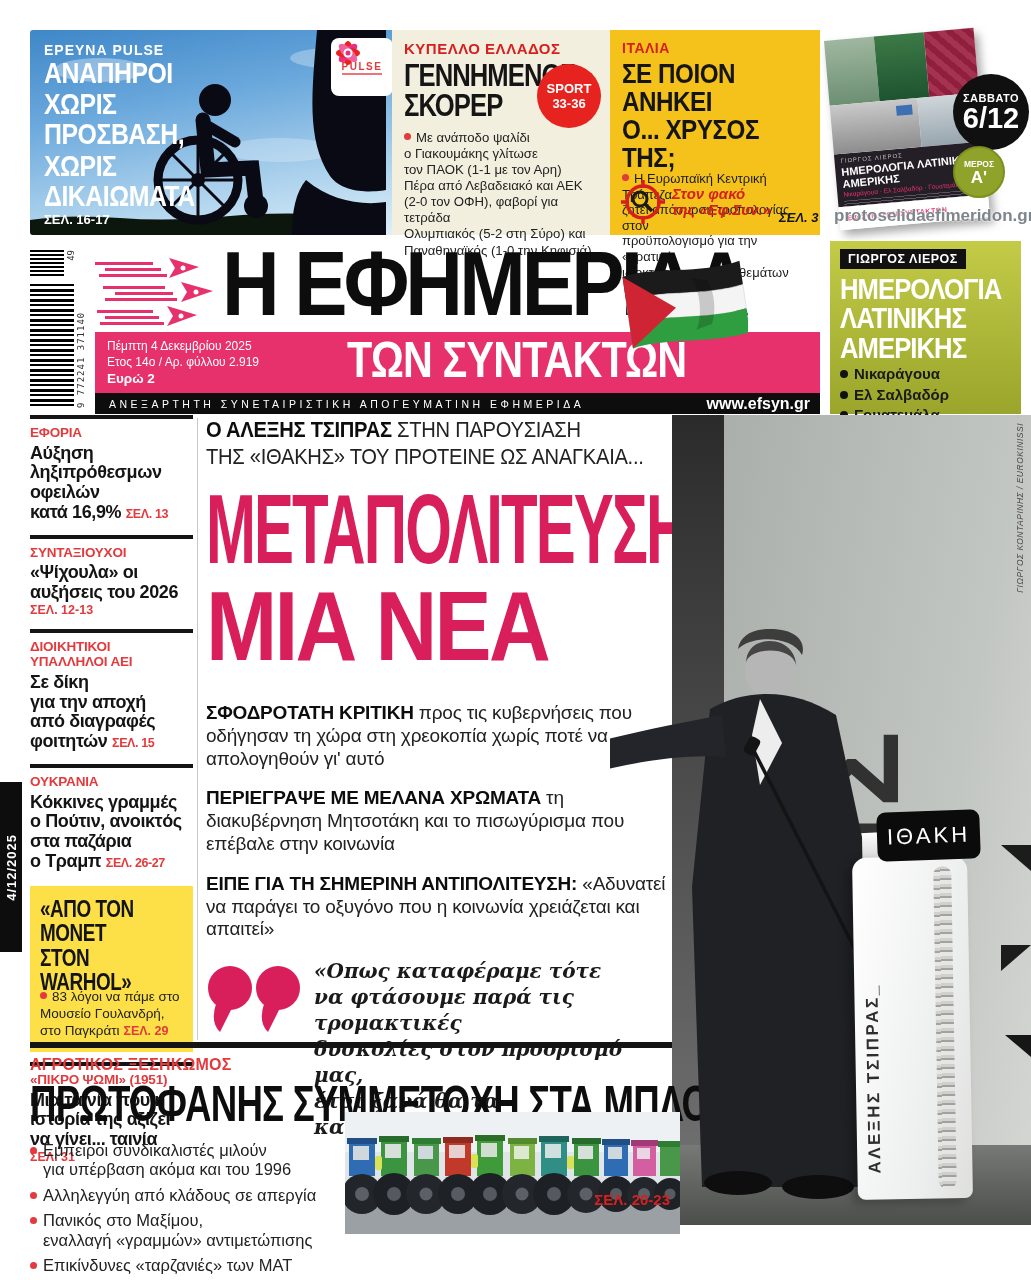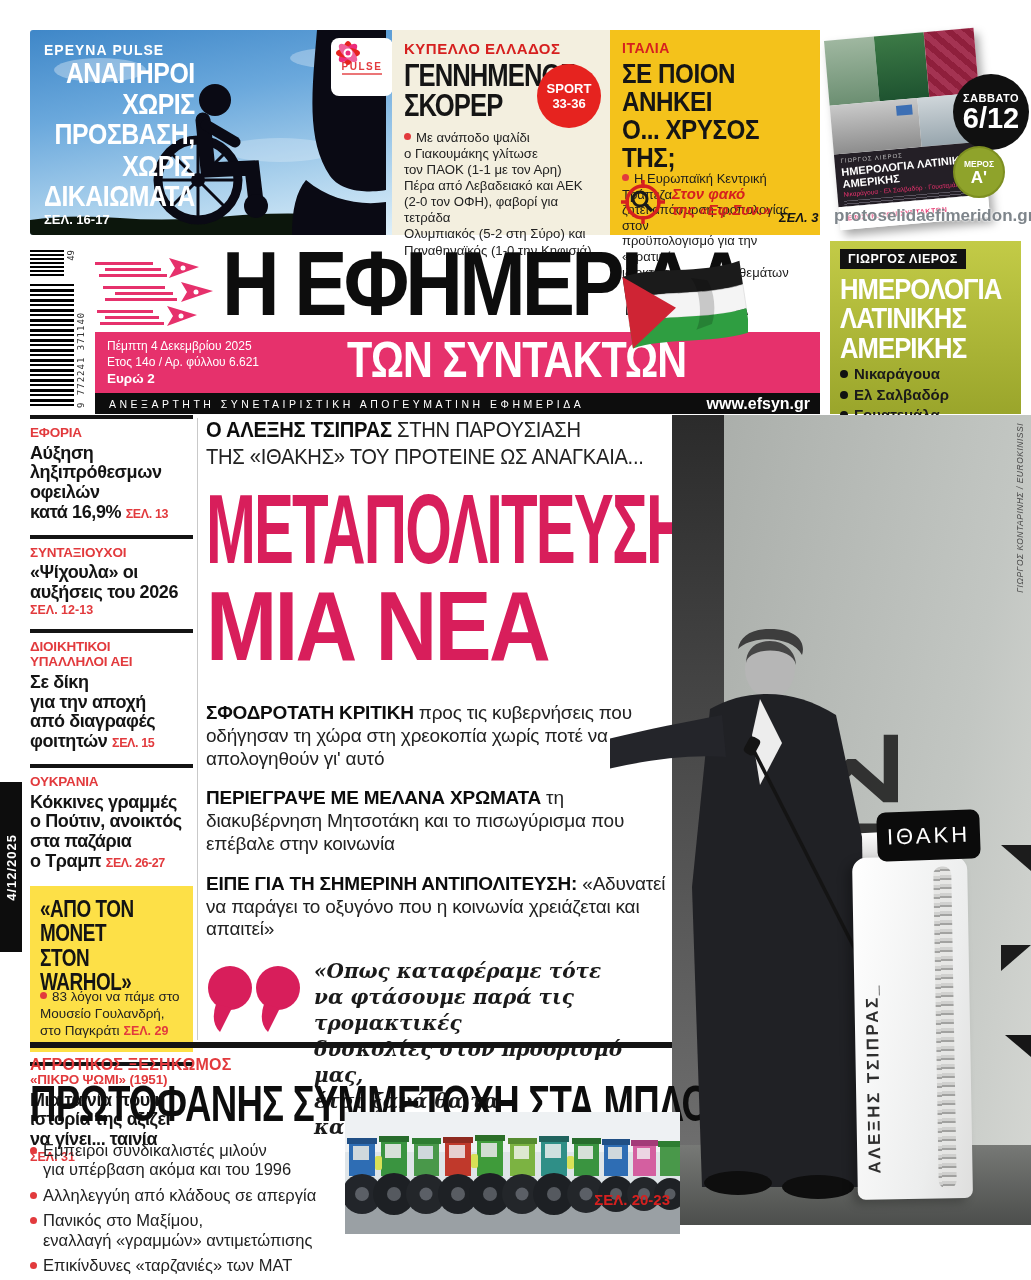--- a/index.html
+++ b/index.html
@@ -3,21 +3,21 @@
 <meta charset="utf-8">
 <style>
   html,body{margin:0;padding:0;background:#e9e9e9;}
   .page{position:relative;width:1031px;height:1280px;background:#fff;margin:0 auto;
         font-family:"Liberation Sans","DejaVu Sans",sans-serif;overflow:hidden;color:#111;}
   .abs{position:absolute;}
   .pre{white-space:pre-line;}
 
   
   .pulse-box{left:30px;top:30px;width:371px;height:205px;border-radius:3px;overflow:hidden;
-             background:linear-gradient(170deg,#3f87c8 0%,#6aa8dc 35%,#a9d0ec 70%,#dff0fa 100%);text-align:right;}
+             background:linear-gradient(170deg,#3f87c8 0%,#6aa8dc 35%,#a9d0ec 70%,#dff0fa 100%);}
   .pulse-box svg{position:absolute;left:0;top:0;}
   .pulse-kicker{position:absolute;left:14px;top:12px;color:#fff;font-weight:700;font-size:14px;letter-spacing:1px;}
   .pulse-headline{position:absolute;left:14px;top:28px;color:#fff;font-weight:800;font-size:27px;line-height:1.02;letter-spacing:-.5px;transform:scale(.92,1.12);transform-origin:left top;}
   .pulse-page{position:absolute;left:14px;bottom:8px;color:#fff;font-weight:700;font-size:13px;}
   .pulse-logo{position:absolute;right:8px;top:8px;width:62px;height:58px;background:#fff;border-radius:8px;
               display:flex;flex-direction:column;align-items:center;justify-content:center;}
   .pulse-logo .pword{color:#e23a3d;font-weight:800;font-size:10px;letter-spacing:1.5px;margin-top:1px;}
   .pulse-logo .pline{width:40px;height:2px;background:#e23a3d;margin-top:1px;opacity:.7;}
 
   .cup-box{left:392px;top:30px;width:227px;height:205px;background:#f3efdf;border-right:4px solid #e23b34;padding:10px 10px 0 12px;box-sizing:border-box;}
@@ -333,21 +333,21 @@
           <circle cx="84" cy="12" r="2.5" fill="#fff"></circle>
       </g>
     </g>
   </svg>
 
   <div class="abs mh-title">Η ΕΦΗΜΕΡΙΔΑ</div>
 
   <div class="abs pink-bar">
     <div class="mh-dates">
       <div>Πέμπτη 4 Δεκεμβρίου 2025</div>
-      <div>Ετος 14ο / Αρ. φύλλου 6.621</div>
+      <div>Ετος 14ο / Αρ. φύλλου 2.919</div>
       <div class="price">Ευρώ 2</div>
     </div>
     <div class="mh-sub">ΤΩΝ ΣΥΝΤΑΚΤΩΝ</div>
   </div>
 
   <svg class="abs flag" width="150" height="100" viewBox="0 0 150 100">
     <g transform="rotate(-6 75 50)">
       <path d="M28,14 C60,6 105,20 146,10 L147,34 C106,42 62,30 29,38 Z" fill="#1b1b1b"></path>
       <path d="M29,38 C62,30 106,42 147,34 L148,58 C107,66 63,54 30,62 Z" fill="#f4f4f4" stroke="#cfcfcf" stroke-width="0.5"></path>
       <path d="M30,62 C63,54 107,66 148,58 L149,82 C108,90 64,78 31,86 Z" fill="#2f9e41"></path>

